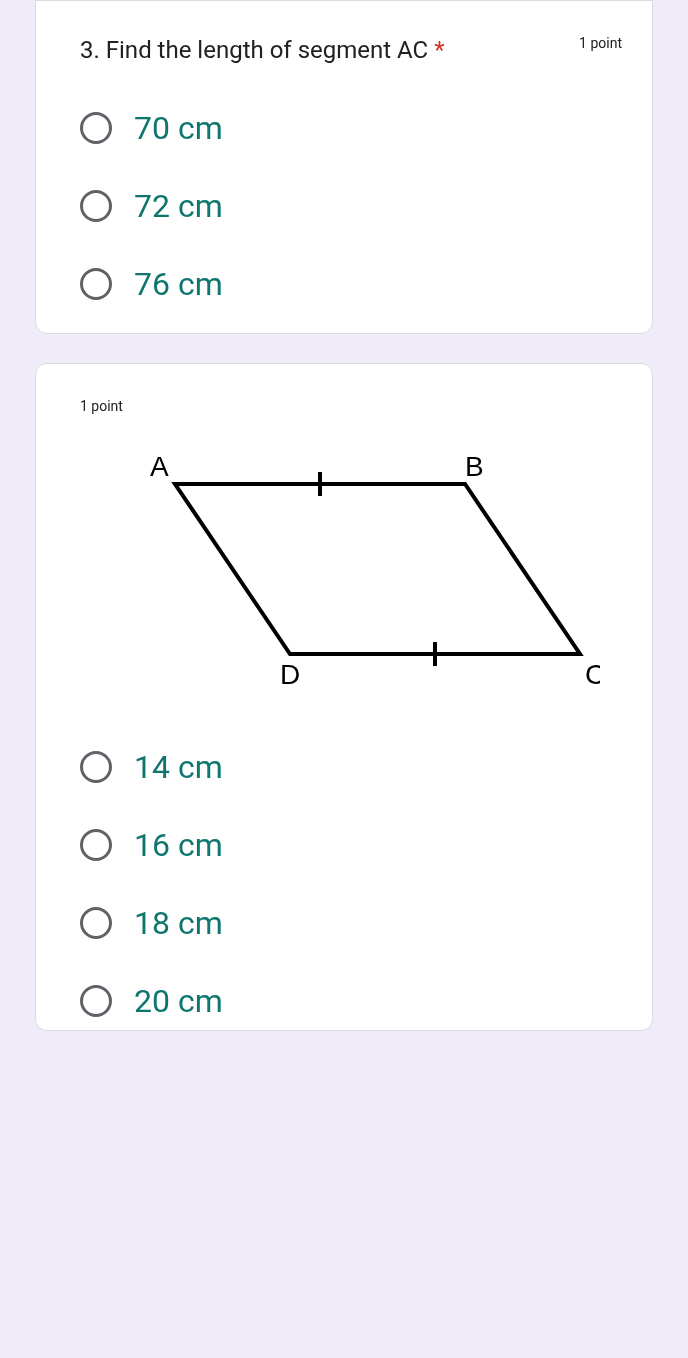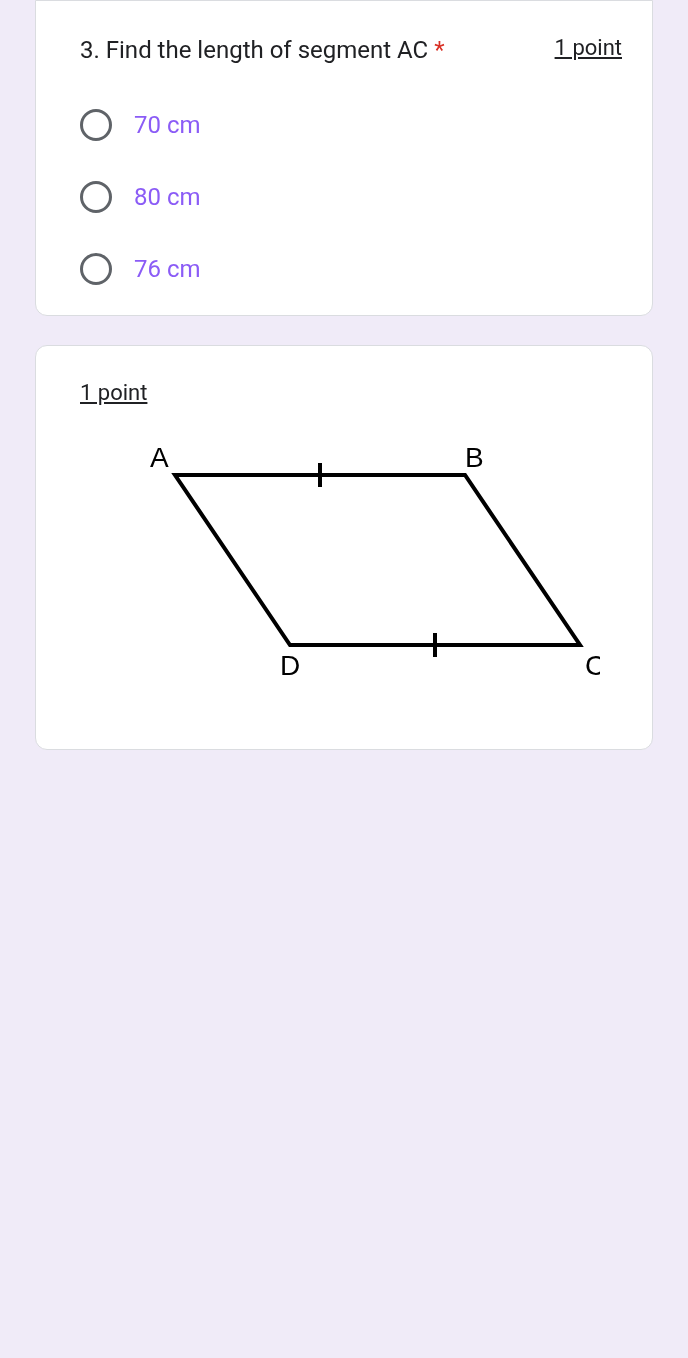--- a/index.html
+++ b/index.html
@@ -32,46 +32,45 @@
   .question-text {
     font-size: 24px;
     line-height: 1.6;
     color: #202124;
     flex: 1;
   }
   .required {
     color: #d93025;
   }
   .points {
-    font-size: 22px;
+    font-size: 14px;
     color: #202124;
     white-space: nowrap;
     padding-top: 4px;
-    text-decoration: underline;
   }
   .options {
     display: flex;
     flex-direction: column;
     gap: 40px;
   }
   .option {
     display: flex;
     align-items: center;
     gap: 22px;
   }
   .radio {
     width: 32px;
     height: 32px;
     border-radius: 50%;
     border: 3px solid #5f6368;
     flex-shrink: 0;
   }
   .option-label {
-    font-size: 24px;
-    color: #8b5cf6;
+    font-size: 32px;
+    color: #0f766e;
   }
   .diagram {
     margin: 30px 0 40px 0;
   }
 </style>
 </head>
 <body>
 
 <div class="card" style="border-top-left-radius:0;border-top-right-radius:0;">
   <div class="question-header">
@@ -81,21 +80,21 @@
     </div>
     <div class="points">1 point</div>
   </div>
   <div class="options">
     <label class="option">
       <span class="radio"></span>
       <span class="option-label">70 cm</span>
     </label>
     <label class="option">
       <span class="radio"></span>
-      <span class="option-label">80 cm</span>
+      <span class="option-label">72 cm</span>
     </label>
     <label class="option">
       <span class="radio"></span>
       <span class="option-label">76 cm</span>
     </label>
   </div>
 </div>
 
 <div class="card" style="padding-bottom:10px;">
   <div class="question-header" style="margin-bottom:20px;">
@@ -111,13 +110,31 @@
 
       <line x1="355" y1="198" x2="355" y2="222" stroke="#000" stroke-width="4"></line>
 
       <text x="70" y="32" font-size="28" font-family="Arial">A</text>
       <text x="385" y="32" font-size="28" font-family="Arial">B</text>
       <text x="505" y="240" font-size="28" font-family="Arial">C</text>
       <text x="200" y="240" font-size="28" font-family="Arial">D</text>
     </svg>
   </div>
 
+  <div class="options">
+    <label class="option">
+      <span class="radio"></span>
+      <span class="option-label">14 cm</span>
+    </label>
+    <label class="option">
+      <span class="radio"></span>
+      <span class="option-label">16 cm</span>
+    </label>
+    <label class="option">
+      <span class="radio"></span>
+      <span class="option-label">18 cm</span>
+    </label>
+    <label class="option">
+      <span class="radio"></span>
+      <span class="option-label">20 cm</span>
+    </label>
+  </div>
 </div>
 
 </body></html>

